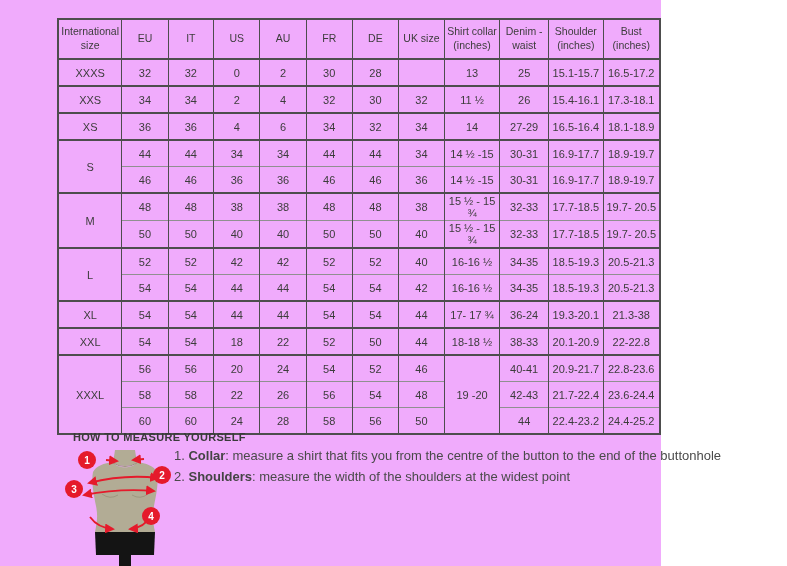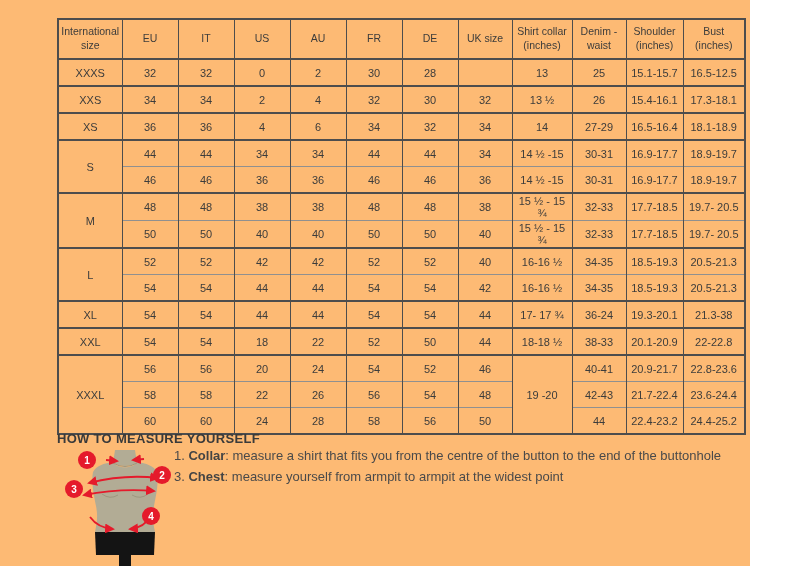--- a/index.html
+++ b/index.html
@@ -1,20 +1,20 @@
 <!DOCTYPE html>
 <html><head>
 <meta charset="utf-8">
 <style>
   html,body { margin:0; padding:0; background:#ffffff; }
   body {
     width:787px; height:566px; overflow:hidden; position:relative;
     font-family:"Liberation Sans", sans-serif; color:#3c3c3b;
   }
-  .page { position:relative; width:750px; height:566px; background:#fdba74;text-decoration:underline; }
+  .page { position:relative; width:661px; height:566px; background:#f0abfc;text-decoration:underline; }
 
   
   #size-table {
     position:absolute; left:57px; top:18px;
     border-collapse:collapse; table-layout:fixed;
     border:2px solid #4d4d4d;
   }
   #size-table th, #size-table td {
     border-left:1px solid #4d4d4d; border-right:1px solid #4d4d4d;
     border-top:1px solid #909090; border-bottom:none;
@@ -23,22 +23,22 @@
     padding:1px 2px; height:23px; overflow:hidden;
   }
   #size-table thead th {
     height:36px; border-top:none; border-bottom:2px solid #4d4d4d;
     font-size:10.5px; line-height:1.3;
   }
   #size-table tr.group-start td { border-top:2px solid #4d4d4d; }
 
   
   .measure-title {
-    position:absolute; left:57px; top:431px;
-    font-size:13px; font-weight:bold; letter-spacing:.3px; color:#3a3a3a;
+    position:absolute; left:73px; top:431px;
+    font-size:11px; font-weight:bold; letter-spacing:.3px; color:#3a3a3a;
   }
   .figure-svg { position:absolute; left:60px; top:448px; }
   .measure-list { position:absolute; left:174px; top:450px; }
   .m-item { font-size:13px; color:#4a4a4a; line-height:12px; margin-bottom:9px; white-space:nowrap; }
   .m-item b { color:#444; }
 </style>
 </head>
 <body>
 
 <div class="page">
@@ -80,32 +80,32 @@
           <td>32</td>
           <td>32</td>
           <td>0</td>
           <td>2</td>
           <td>30</td>
           <td>28</td>
           <td></td>
           <td>13</td>
           <td>25</td>
           <td>15.1-15.7</td>
-          <td>16.5-12.5</td>
+          <td>16.5-17.2</td>
         </tr>
         <tr class="group-start">
           <td rowspan="1">XXS</td>
           <td>34</td>
           <td>34</td>
           <td>2</td>
           <td>4</td>
           <td>32</td>
           <td>30</td>
           <td>32</td>
-          <td>13 ½</td>
+          <td>11 ½</td>
           <td>26</td>
           <td>15.4-16.1</td>
           <td>17.3-18.1</td>
         </tr>
         <tr class="group-start">
           <td rowspan="1">XS</td>
           <td>36</td>
           <td>36</td>
           <td>4</td>
           <td>6</td>
@@ -316,18 +316,18 @@
       </g>
     </g>
   </svg>
 
   <div class="measure-list">
     <div class="m-item">
       <span>1.</span>
       <b>Collar</b><span>: measure a shirt that fits you from the centre of the button to the end of the buttonhole</span>
     </div>
     <div class="m-item">
-      <span>3.</span>
-      <b>Chest</b><span>: measure yourself from armpit to armpit at the widest point</span>
+      <span>2.</span>
+      <b>Shoulders</b><span>: measure the width of the shoulders at the widest point</span>
     </div>
   </div>
 
 </div>
 
 </body></html>

